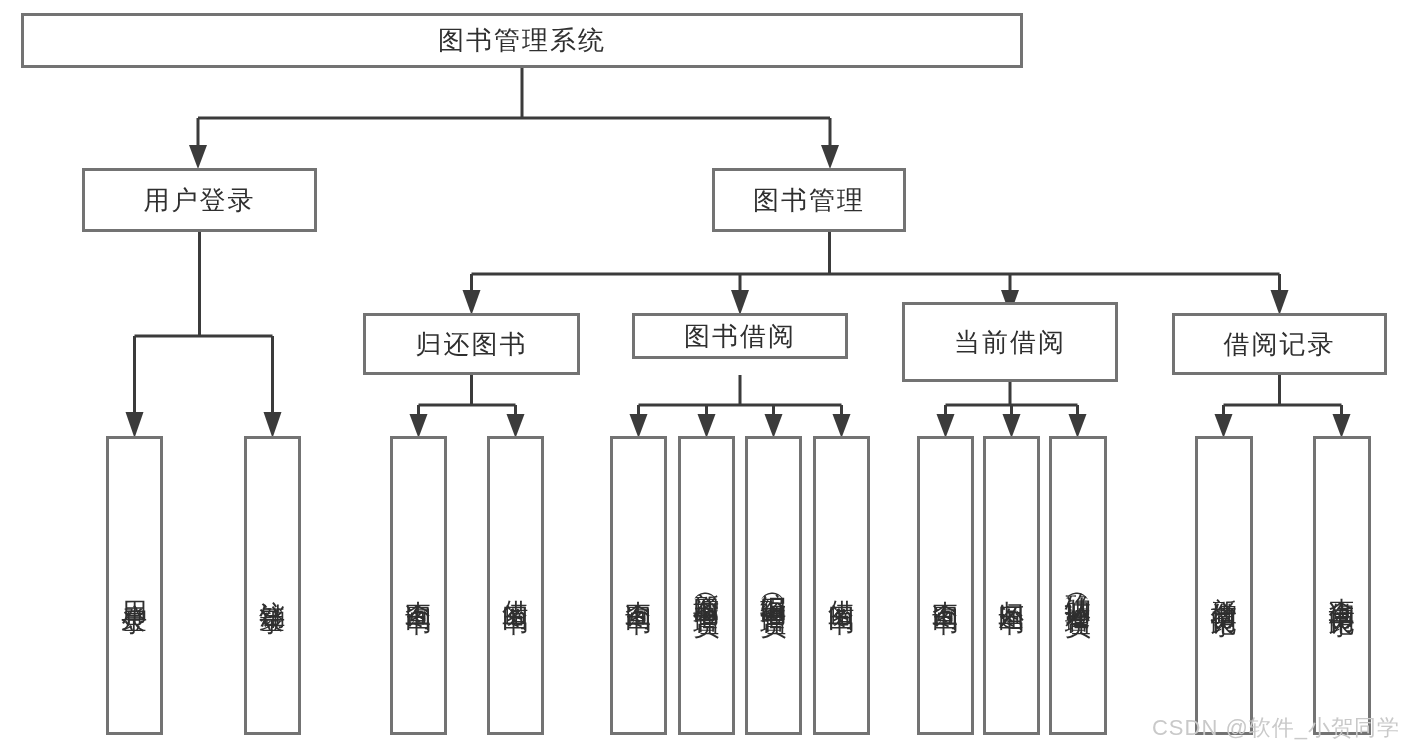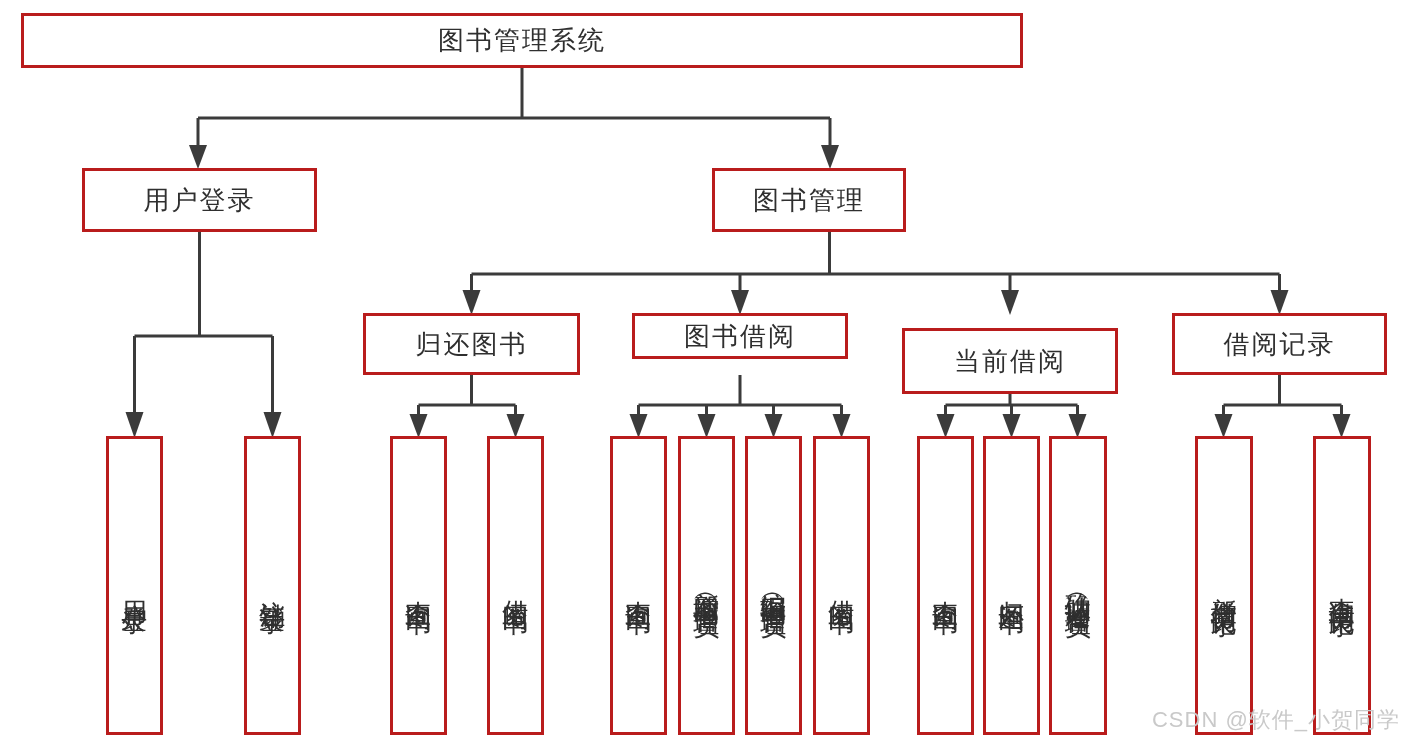--- a/index.html
+++ b/index.html
@@ -22,21 +22,21 @@
     stroke-width: 3;
     fill: none;
   }
   #edges polygon {
     fill: #3b3b3b;
     stroke: none;
   }
   .node {
     position: absolute;
     box-sizing: border-box;
-    border: 3px solid #b91c1c;
+    border: 3px solid #737373;
     background: #ffffff;
     display: flex;
     align-items: center;
     justify-content: center;
     z-index: 2;
   }
   .hlabel {
     font-size: 26px;
     color: #2f2f2f;
     letter-spacing: 2px;
@@ -46,21 +46,21 @@
     writing-mode: vertical-rl;
     text-orientation: mixed;
     font-size: 26px;
     color: #2f2f2f;
     letter-spacing: 3px;
     line-height: 1.1;
   }
   #watermark {
     position: absolute;
     right: 5px;
-    bottom: 12px;
+    bottom: 4px;
     font-size: 22px;
     color: #c9c9c9;
     letter-spacing: 1px;
     z-index: 3;
     white-space: nowrap;
   }
 </style>
 </head>
 <body>
 
@@ -145,21 +145,21 @@
   <div class="node" style="left:712px;top:168px;width:194px;height:64px">
     <span class="hlabel">图书管理</span>
   </div>
 
   <div class="node" style="left:363px;top:313px;width:217px;height:62px">
     <span class="hlabel">归还图书</span>
   </div>
   <div class="node" style="left:632px;top:313px;width:216px;height:46px">
     <span class="hlabel">图书借阅</span>
   </div>
-  <div class="node" style="left:902px;top:328px;width:216px;height:66px">
+  <div class="node" style="left:902px;top:302px;width:216px;height:80px">
     <span class="hlabel">当前借阅</span>
   </div>
   <div class="node" style="left:1172px;top:313px;width:215px;height:62px">
     <span class="hlabel">借阅记录</span>
   </div>
 
   <div class="node" style="left:106px;top:436px;width:57px;height:299px">
     <span class="vlabel">用户登录</span>
   </div>
   <div class="node" style="left:244px;top:436px;width:57px;height:299px">

